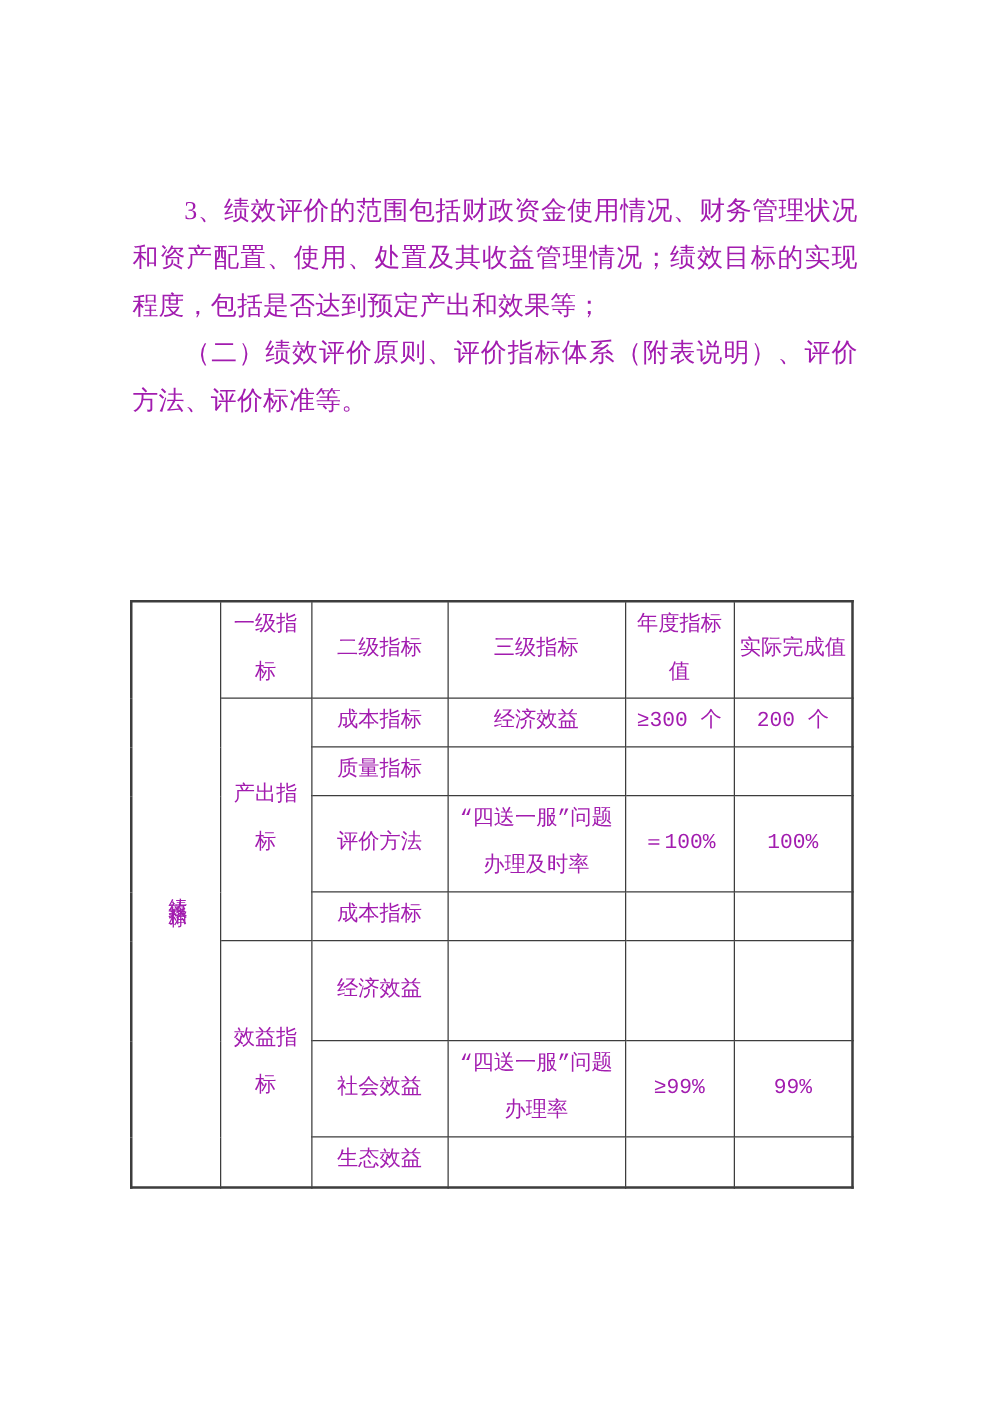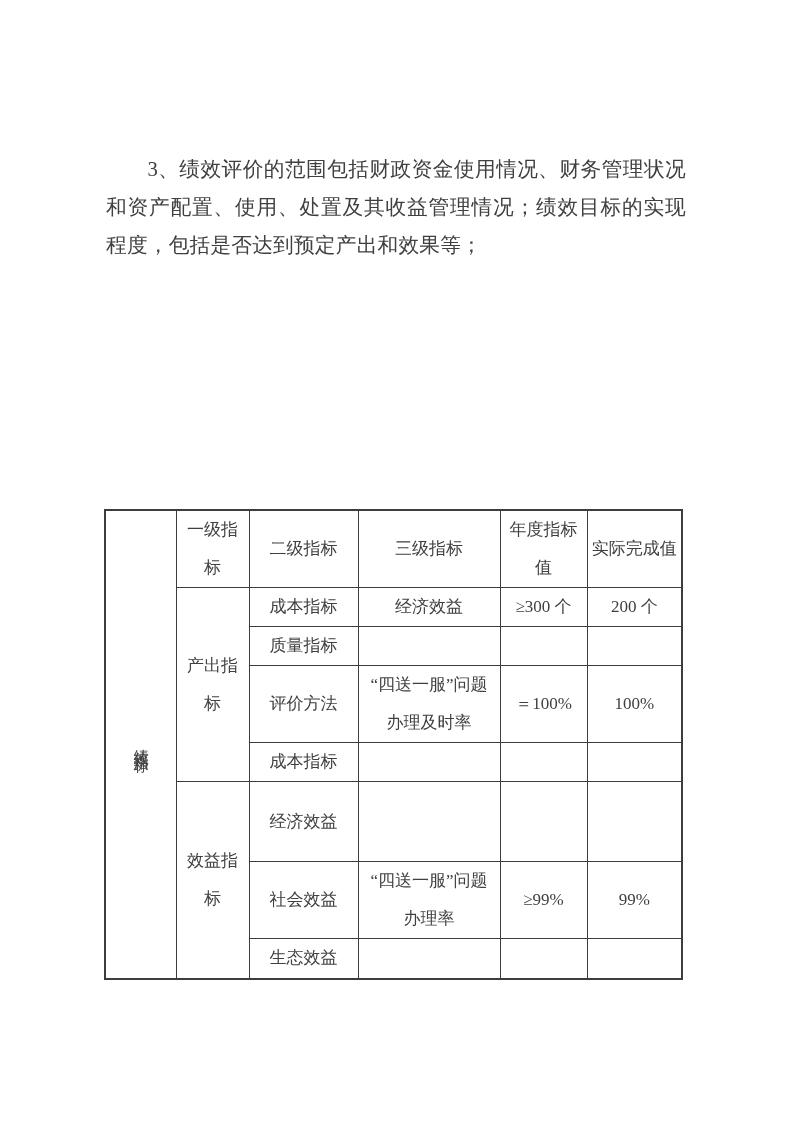--- a/index.html
+++ b/index.html
@@ -4,21 +4,21 @@
 <style>
   * { margin: 0; padding: 0; box-sizing: border-box; }
   html, body { background: #e8e8e8; }
   .page {
     position: relative;
     width: 793px;
     height: 1122px;
     margin: 0 auto;
     background: #ffffff;
     font-family: "Liberation Serif", "DejaVu Serif", serif;
-    color: #404040;
+    color: #a21caf;
     overflow: hidden;
   }
   .textblock {
     position: absolute;
     left: 106px;
     top: 150px;
     width: 580px;
   }
   .para {
     font-size: 20.7px;
@@ -30,25 +30,26 @@
   }
   .heading {
     font-size: 21px;
     line-height: 38px;
     text-indent: 1.7em;
     letter-spacing: 0.5px;
   }
   table.ind-table {
     position: absolute;
     left: 104px;
-    top: 509px;
+    top: 480px;
     width: 577px;
     border-collapse: collapse;
     table-layout: fixed;
     border: 2px solid #3d3d3d;
+    font-family: Liberation Mono, monospace;
   }
   table.ind-table td {
     border: 1px solid #3d3d3d;
     font-size: 17px;
     line-height: 38px;
     text-align: center;
     vertical-align: middle;
     padding: 0 4px;
     overflow: hidden;
   }
@@ -67,20 +68,21 @@
     padding: 0 6px 0 10px;
   }
 </style>
 </head>
 <body>
 
 <div class="page">
 
   <div class="textblock">
     <p class="para">3、绩效评价的范围包括财政资金使用情况、财务管理状况和资产配置、使用、处置及其收益管理情况；绩效目标的实现程度，包括是否达到预定产出和效果等；</p>
+    <p class="para">（二）绩效评价原则、评价指标体系（附表说明）、评价方法、评价标准等。</p>
   </div>
 
   <table class="ind-table">
     <colgroup>
       <col style="width:71px">
       <col style="width:73px">
       <col style="width:109px">
       <col style="width:142px">
       <col style="width:87px">
       <col style="width:95px">

